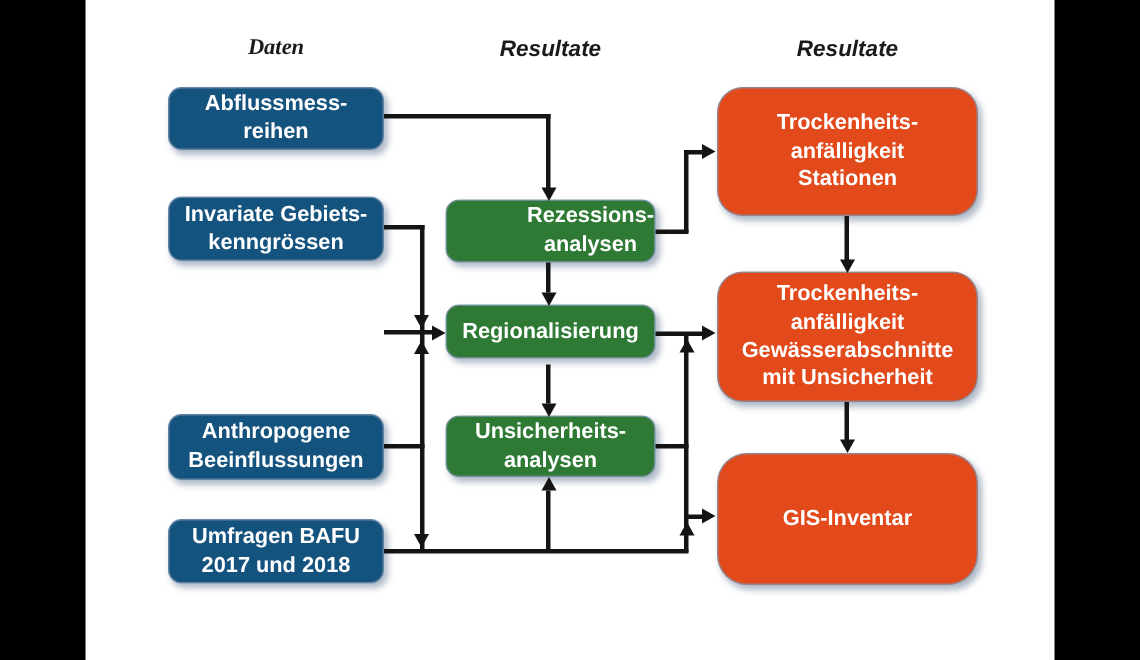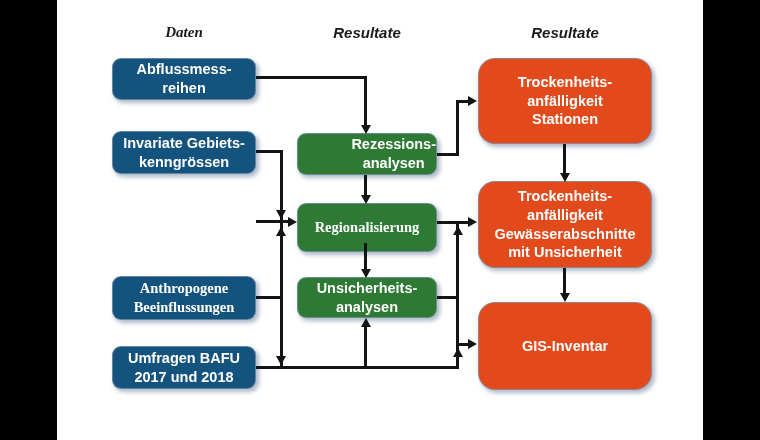--- a/index.html
+++ b/index.html
@@ -51,53 +51,53 @@
     </div>
 
   <div class="box data-box" style="top:58px;height:42px;">
       <span class="lbl">Abflussmess-
 reihen</span>
     </div>
   <div class="box data-box" style="top:131px;height:43px;">
       <span class="lbl">Invariate Gebiets-
 kenngrössen</span>
     </div>
-  <div class="box data-box" style="top:276px;height:44px;font-family:Liberation Serif, serif;">
+  <div class="box data-box" style="top:276px;height:44px;">
       <span class="lbl">Anthropogene
 Beeinflussungen</span>
     </div>
   <div class="box data-box" style="top:346px;height:43px;">
       <span class="lbl">Umfragen BAFU
 2017 und 2018</span>
     </div>
 
   <div class="box method-box" style="top:133px;height:42px;justify-content:flex-end;">
       <span class="lbl">Rezessions-
 analysen</span>
     </div>
-  <div class="box method-box" style="top:203px;height:49px;font-family:Liberation Serif, serif;">
+  <div class="box method-box" style="top:203px;height:36px;">
       <span class="lbl">Regionalisierung</span>
     </div>
   <div class="box method-box" style="top:277px;height:41px;">
       <span class="lbl">Unsicherheits-
 analysen</span>
     </div>
 
   <div class="box result-box" style="top:58px;height:86px;">
       <span class="lbl">Trockenheits-
 anfälligkeit
 Stationen</span>
     </div>
   <div class="box result-box" style="top:181px;height:87px;">
       <span class="lbl">Trockenheits-
 anfälligkeit
 Gewässerabschnitte
 mit Unsicherheit</span>
     </div>
-  <div class="box result-box" style="top:302px;height:88px;">
+  <div class="box result-box" style="top:302px;height:88px;border-radius:20px;">
       <span class="lbl">GIS-Inventar</span>
     </div>
 
   <div class="hline" style="left:256px;top:76px;width:111px;"></div>
   <div class="hline" style="left:437px;top:153px;width:22px;"></div>
   <div class="hline" style="left:456px;top:100px;width:14px;"></div>
   <div class="hline" style="left:256px;top:150px;width:27px;"></div>
   <div class="hline" style="left:256px;top:220px;width:32px;"></div>
   <div class="hline" style="left:437px;top:221px;width:33px;"></div>
   <div class="hline" style="left:256px;top:296px;width:27px;"></div>

